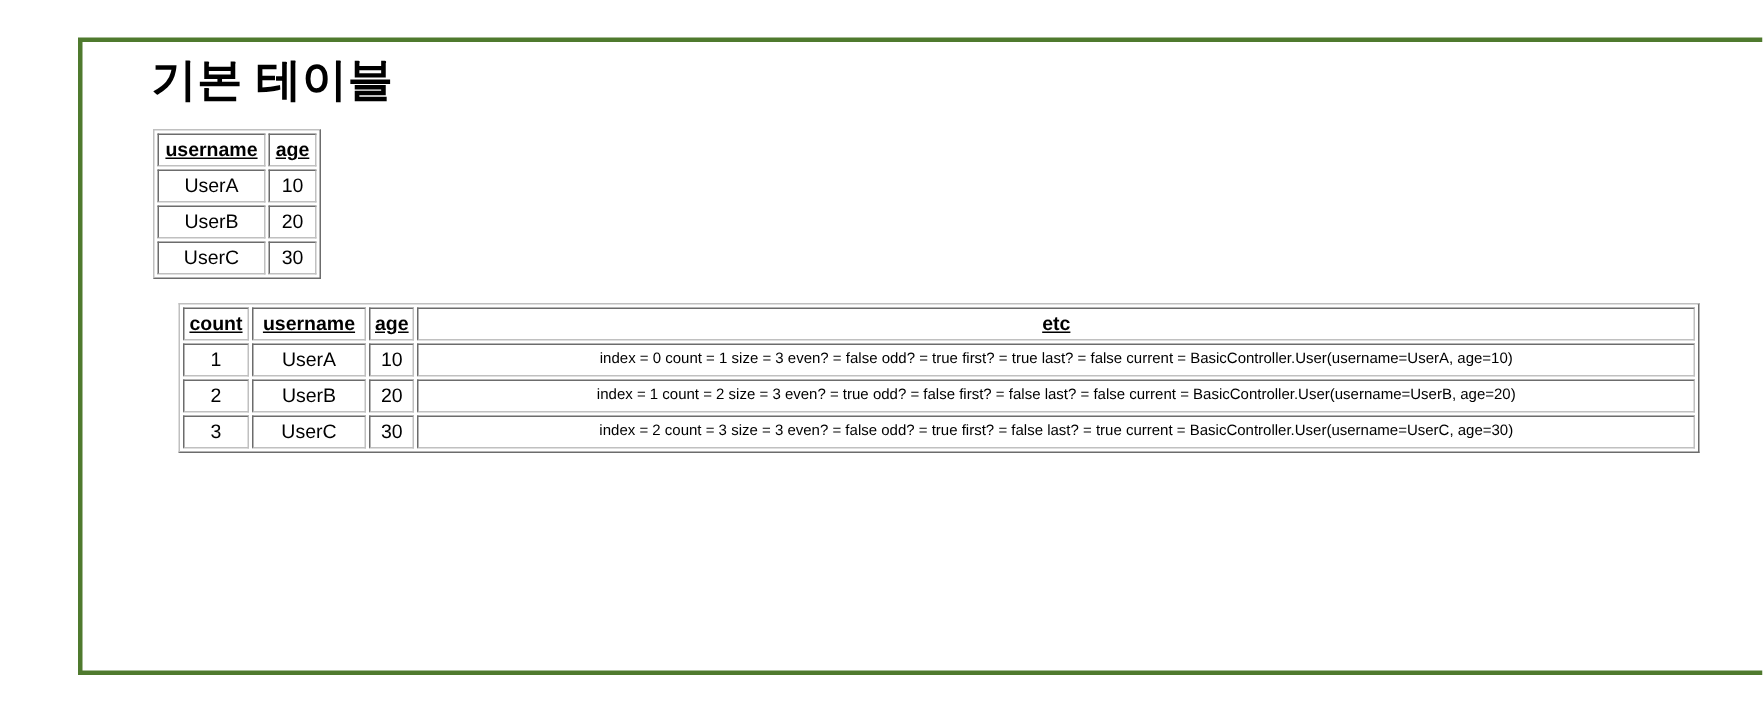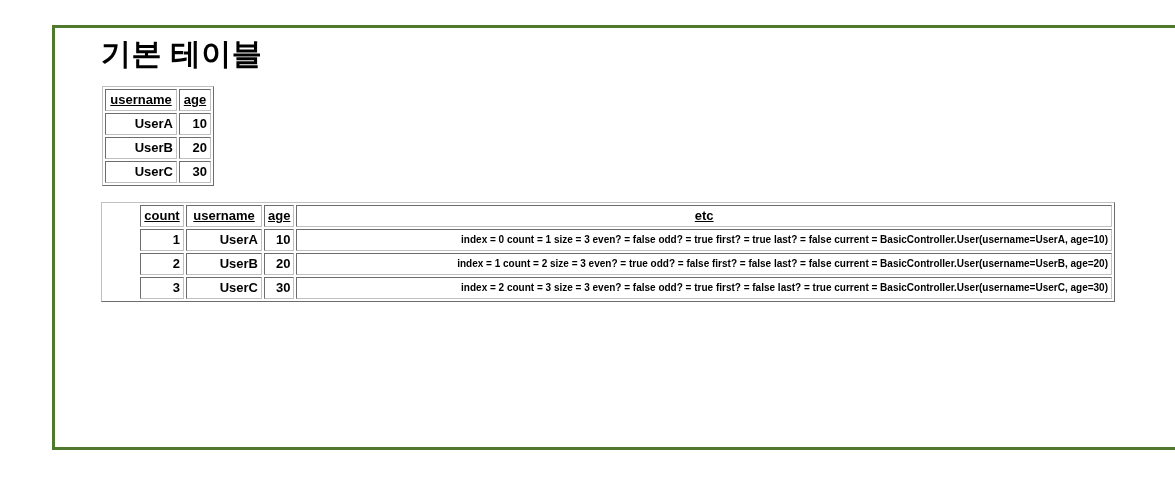--- a/index.html
+++ b/index.html
@@ -73,33 +73,33 @@
     height: 18px;
   }
 
   table.legacy th {
     font-weight: bold;
     text-align: center;
     text-decoration: underline;
   }
 
   table.legacy td {
-    text-align: right;
-    font-weight: bold;
+    text-align: center;
+    font-weight: normal;
   }
 
   
   .table-basic { margin-top: 16px; margin-left: 1px; }
   .table-basic th.col-username,
   .table-basic td.col-username { min-width: 64px; }
   .table-basic th.col-age,
   .table-basic td.col-age { min-width: 24px; }
 
   
-  .table-iter { margin-top: 16px; margin-left: 0; width: 1014px; padding-left: 36px; }
+  .table-iter { margin-top: 16px; margin-left: 18px; width: 1014px; }
   .table-iter th.col-count,
   .table-iter td.col-count { width: 36px; min-width: 36px; }
   .table-iter th.col-username,
   .table-iter td.col-username { width: 68px; min-width: 68px; }
   .table-iter th.col-age,
   .table-iter td.col-age { width: 22px; min-width: 22px; }
   .table-iter th.col-etc,
   .table-iter td.col-etc { width: auto; }
   .table-iter td.col-etc { font-size: 10px; }
 </style>

